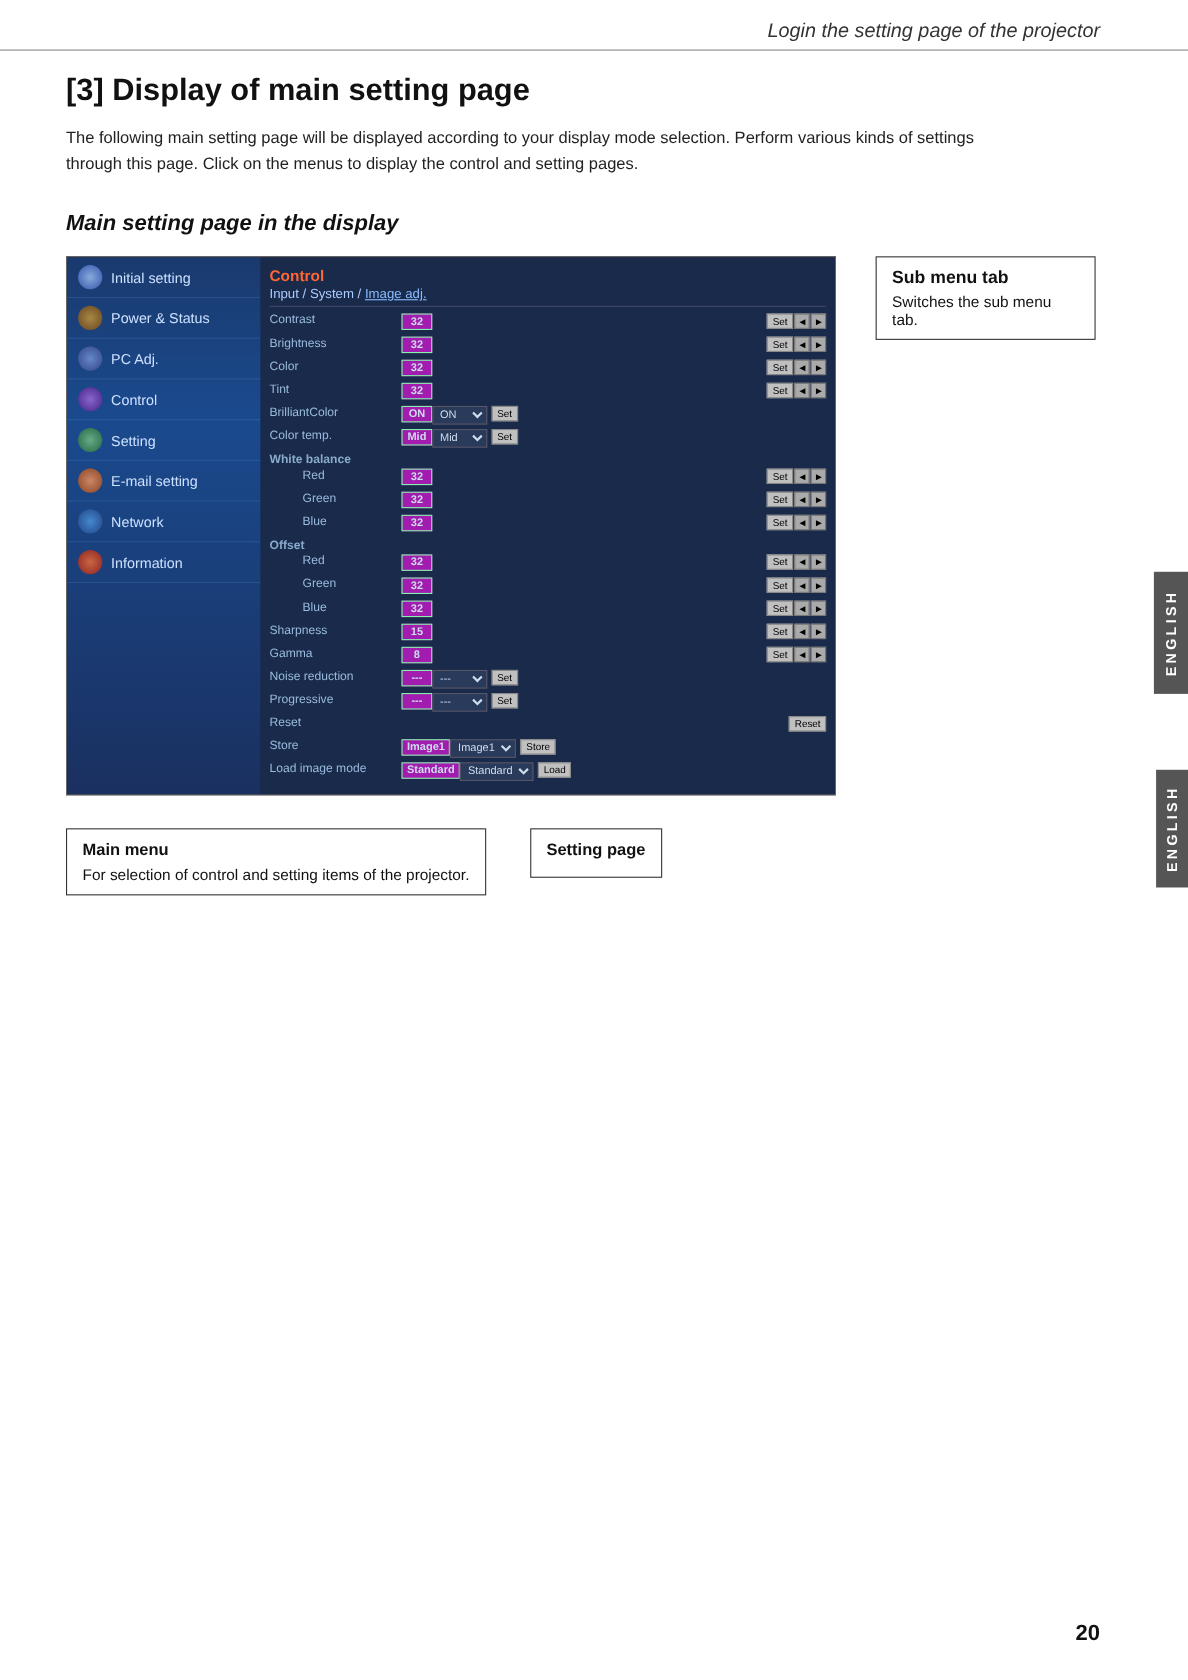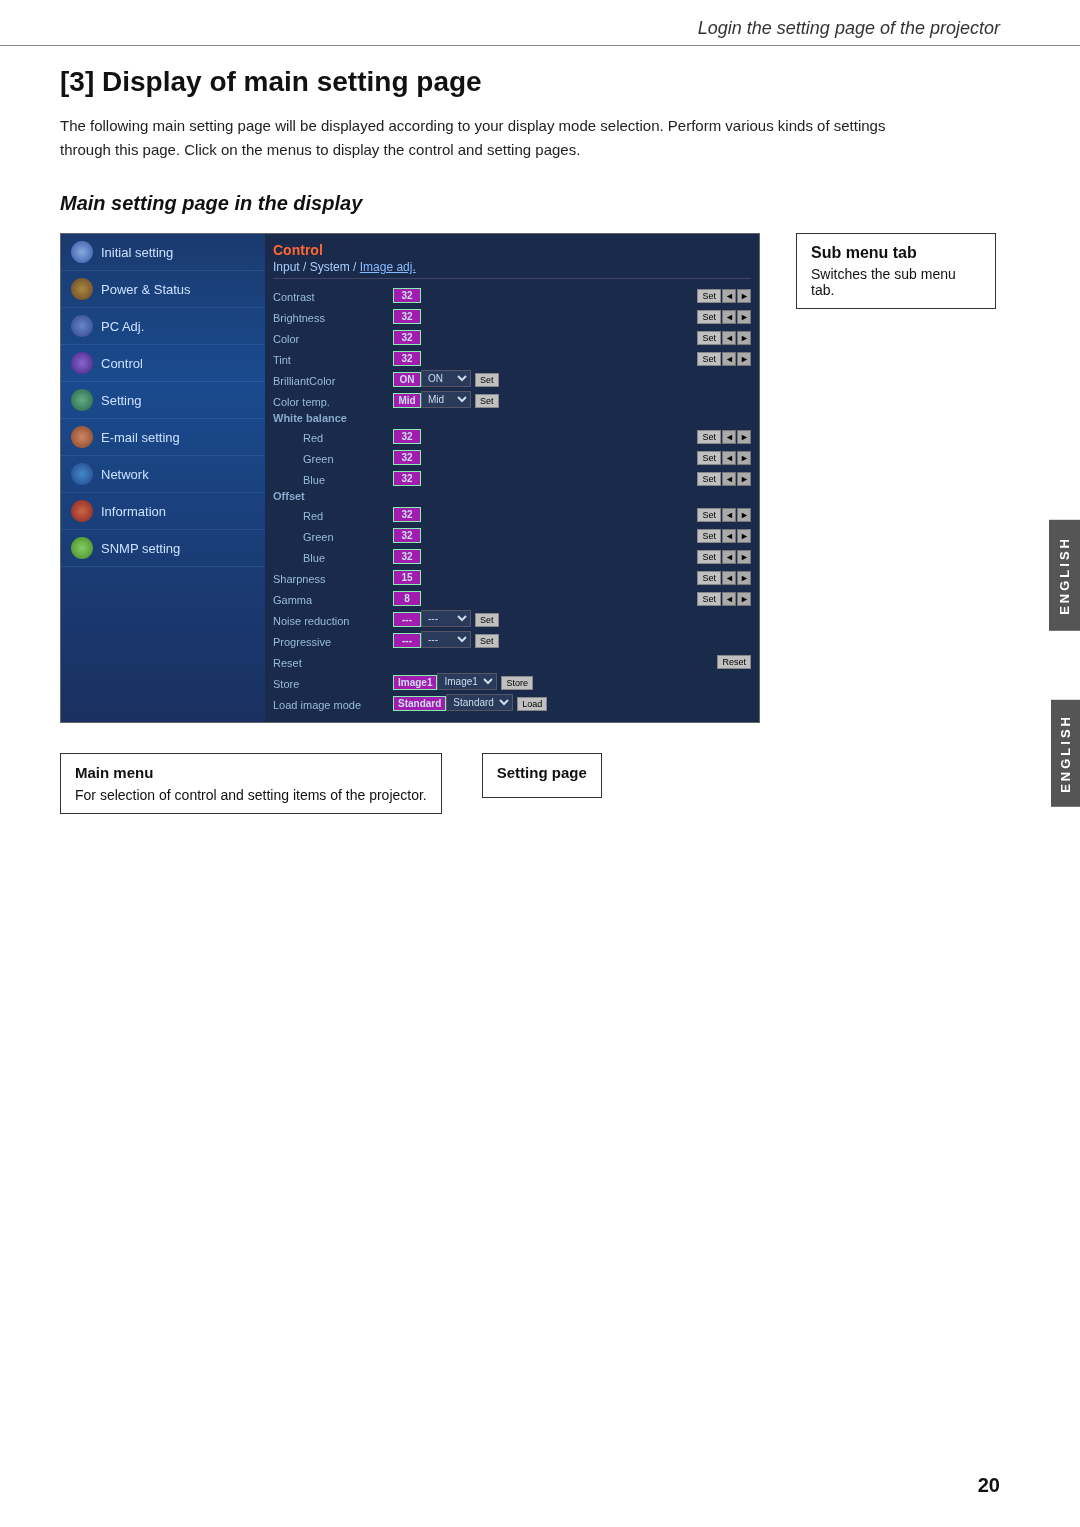--- a/index.html
+++ b/index.html
@@ -86,21 +86,21 @@
     .ui-mockup {
       display: flex;
       border: 1px solid #666;
       width: 700px;
       min-height: 460px;
       background: #1a1a2e;
     }
 
     
     .sidebar {
-      width: 204px;
+      width: 176px;
       background: linear-gradient(180deg, #1a3a6e 0%, #1a4a8e 30%, #1a3060 100%);
       padding: 0;
       flex-shrink: 0;
       text-align: right;
     }
 
     .sidebar-item {
       display: flex;
       align-items: center;
       padding: 7px 10px;
@@ -154,21 +154,21 @@
       padding-bottom: 4px;
     }
 
     .breadcrumb-nav span.active {
       text-decoration: underline;
       color: #88bbff;
     }
 
     .setting-row {
       display: flex;
-      align-items: flex-end;
+      align-items: flex-start;
       margin-bottom: 3px;
       min-height: 18px;
     }
 
     .setting-label {
       color: #99bbdd;
       font-size: 11px;
       width: 120px;
       flex-shrink: 0;
     }
@@ -342,24 +342,20 @@
             <span>E-mail setting</span>
           </div>
           <div class="sidebar-item">
             <div class="sidebar-icon icon-network"></div>
             <span>Network</span>
           </div>
           <div class="sidebar-item">
             <div class="sidebar-icon icon-info"></div>
             <span>Information</span>
           </div>
-          <div class="sidebar-item">
-            <div class="sidebar-icon icon-snmp"></div>
-            <span>SNMP setting</span>
-          </div>
         </div>
 
         <div class="setting-page">
           <div class="control-title">Control</div>
           <div class="breadcrumb-nav">
             <span>Input</span>
             <span> / </span>
             <span>System</span>
             <span> / </span>
             <span class="active">Image adj.</span>

